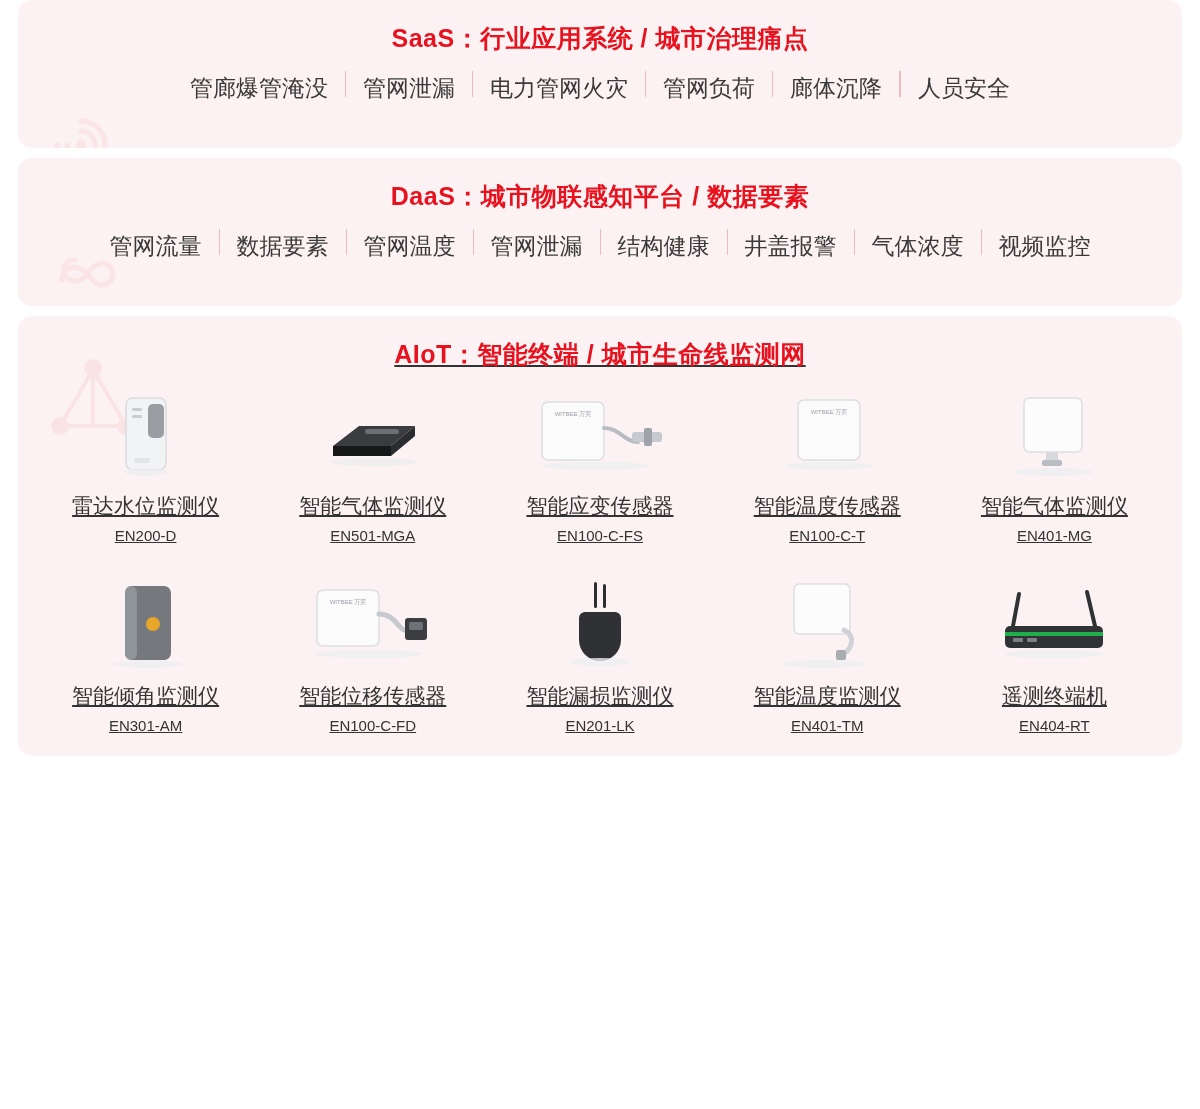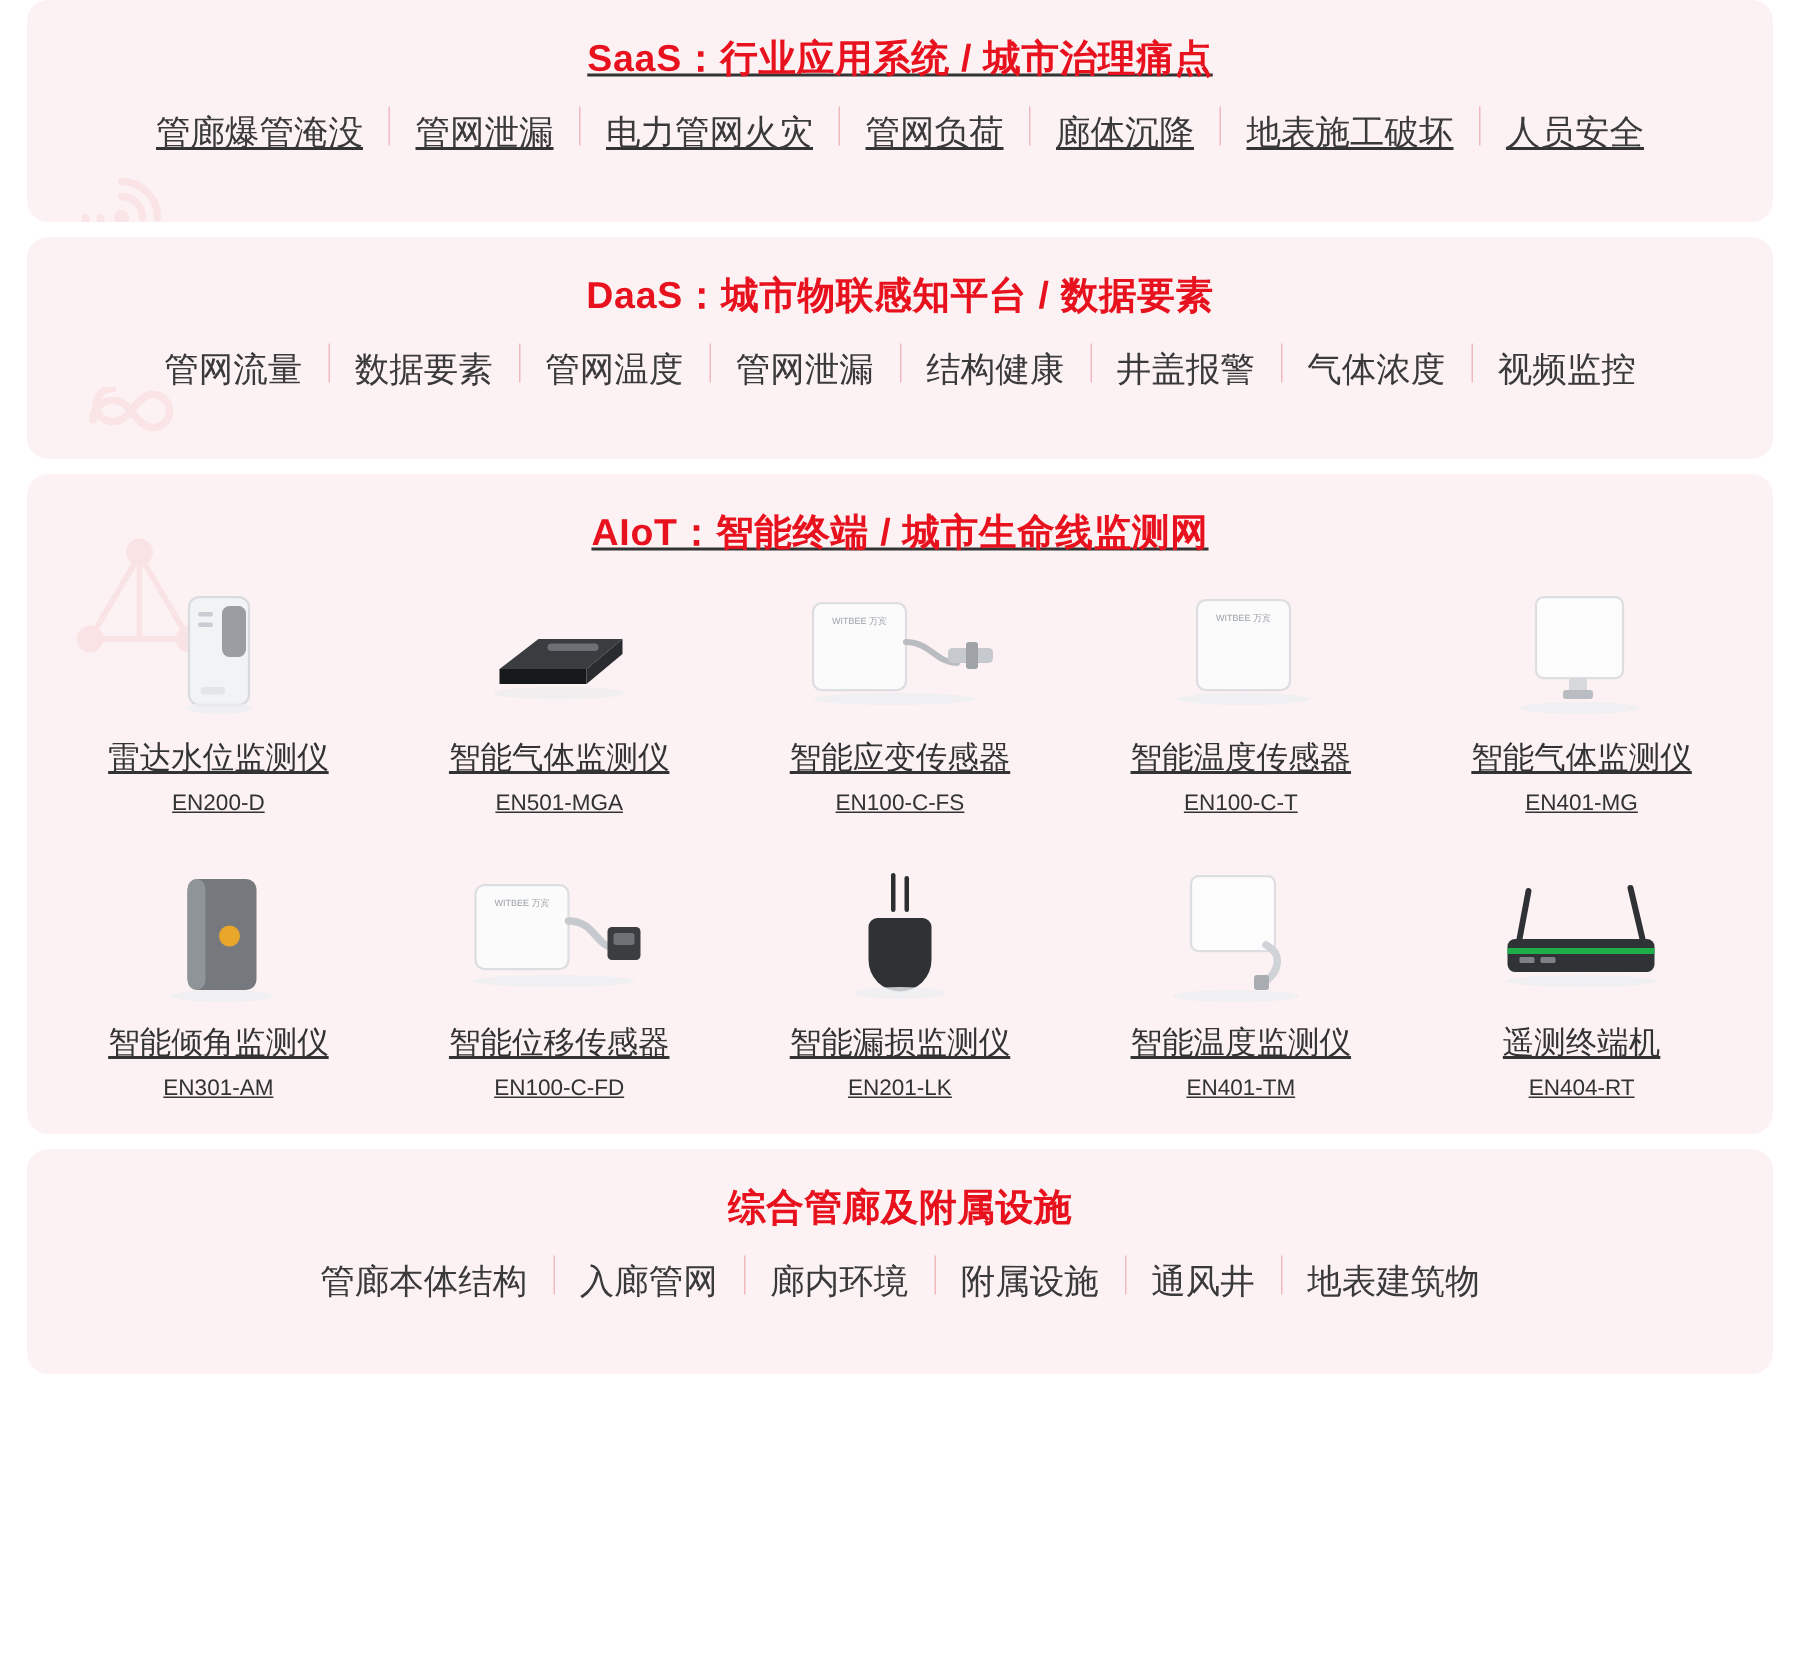--- a/index.html
+++ b/index.html
@@ -67,21 +67,21 @@
   
   .wm {
     position: absolute;
     left: 30px;
     opacity: 0.30;
     z-index: 1;
     pointer-events: none;
   }
 
   
-  #saas-panel { height: 148px; text-decoration: underline; }
+  #saas-panel { height: 148px; }
   #saas-panel .wm { top: 112px; }
 
   
   #daas-panel { height: 148px; }
   #daas-panel .wm { top: 260px; }
 
   
   #aiot-panel { height: 440px; text-decoration: underline; }
 
   .device-grid {
@@ -145,21 +145,20 @@
       <span class="tag">管廊爆管淹没</span>
       <span class="tag-sep"></span>
       <span class="tag">管网泄漏</span>
       <span class="tag-sep"></span>
       <span class="tag">电力管网火灾</span>
       <span class="tag-sep"></span>
       <span class="tag">管网负荷</span>
       <span class="tag-sep"></span>
       <span class="tag">廊体沉降</span>
       <span class="tag-sep"></span>
-      <span class="tag">地表施工破坏</span>
       <span class="tag-sep"></span>
       <span class="tag">人员安全</span>
     </div>
   </section>
 
   <section class="panel" id="daas-panel">
     <div class="wm" style="top:100px;left:26px;">
       <svg width="74" height="44" viewBox="0 0 74 44" fill="none">
         <path d="M18 22c0-8 6-13 13-13s11 5 14 9 7 9 13 9a11 11 0 1 0 0-22c-6 0-10 5-13 9s-7 9-14 9a11 11 0 1 1 0-22" stroke="#f3c3c7" stroke-width="5" fill="none" stroke-linecap="round"></path>
       </svg>
@@ -335,30 +334,14 @@
             <ellipse cx="75" cy="80" rx="50" ry="4" fill="#eceef0" opacity="0.8"></ellipse>
           </svg>
         </div>
         <div class="device-name">遥测终端机</div>
         <div class="device-model">EN404-RT</div>
       </div>
 
     </div>
   </section>
 
-  <section class="panel" id="bottom-panel">
-    <div class="panel-title">综合管廊及附属设施</div>
-    <div class="tag-row">
-      <span class="tag">管廊本体结构</span>
-      <span class="tag-sep"></span>
-      <span class="tag">入廊管网</span>
-      <span class="tag-sep"></span>
-      <span class="tag">廊内环境</span>
-      <span class="tag-sep"></span>
-      <span class="tag">附属设施</span>
-      <span class="tag-sep"></span>
-      <span class="tag">通风井</span>
-      <span class="tag-sep"></span>
-      <span class="tag">地表建筑物</span>
-    </div>
-  </section>
 
 </div>
 
 </body></html>

